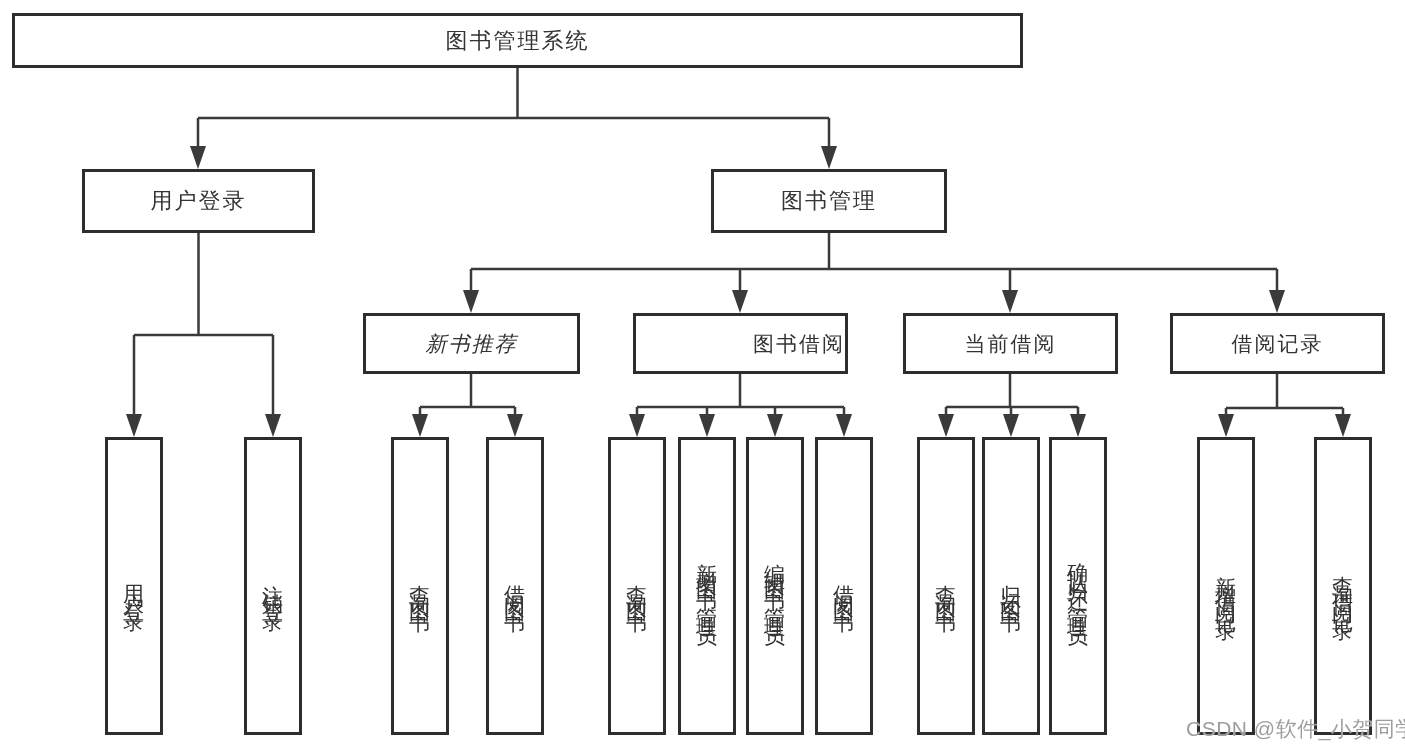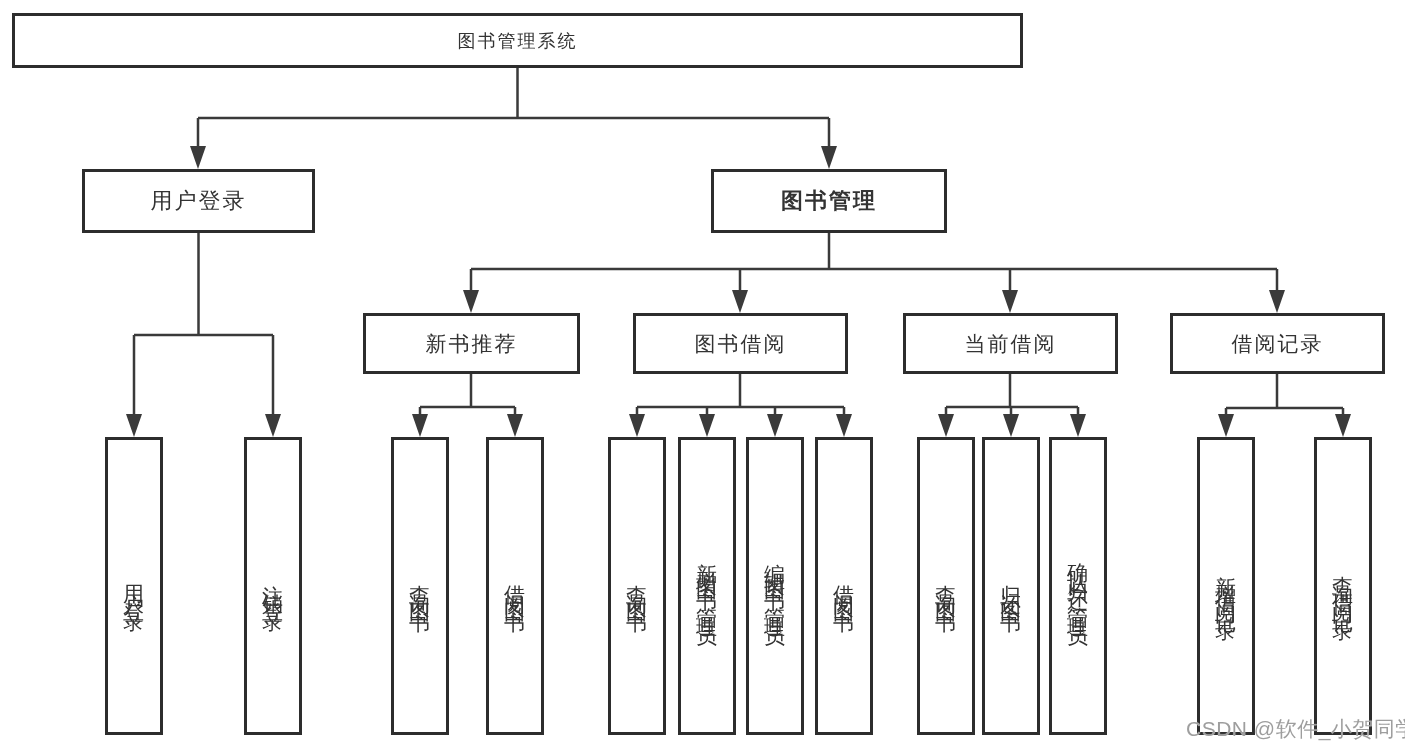--- a/index.html
+++ b/index.html
@@ -39,21 +39,21 @@
     align-items: center;
     justify-content: center;
     z-index: 2;
     color: #333333;
   }
   .box .lbl {
     letter-spacing: 2px;
     white-space: nowrap;
   }
   .root-box .lbl {
-    font-size: 18px;
+    font-size: 22px;
   }
   .mid-box .lbl {
     font-size: 22px;
   }
   .sub-box .lbl {
     font-size: 21px;
   }
   .leaf {
     width: 58px;
     height: 298px;
@@ -121,28 +121,28 @@
     <polygon points="1343,437 1335,414 1351,414"></polygon>
   </svg>
 
   <div class="box root-box" style="left:12px; top:13px; width:1011px; height:55px;">
     <span class="lbl">图书管理系统</span>
   </div>
 
   <div class="box mid-box" style="left:82px; top:169px; width:233px; height:64px;">
     <span class="lbl">用户登录</span>
   </div>
-  <div class="box mid-box" style="left:711px; top:169px; width:236px; height:64px;font-weight:bold;">
+  <div class="box mid-box" style="left:711px; top:169px; width:236px; height:64px;">
     <span class="lbl">图书管理</span>
   </div>
 
-  <div class="box sub-box" style="left:363px; top:313px; width:217px; height:61px;">
+  <div class="box sub-box" style="left:363px; top:313px; width:217px; height:61px;font-style:italic;">
     <span class="lbl">新书推荐</span>
   </div>
-  <div class="box sub-box" style="left:633px; top:313px; width:215px; height:61px;">
+  <div class="box sub-box" style="left:633px; top:313px; width:215px; height:61px;justify-content:flex-end;">
     <span class="lbl">图书借阅</span>
   </div>
   <div class="box sub-box" style="left:1170px; top:313px; width:215px; height:61px;">
     <span class="lbl">借阅记录</span>
   </div>
   <div class="box sub-box" style="left:903px; top:313px; width:215px; height:61px;">
     <span class="lbl">当前借阅</span>
   </div>
 
   <div class="box leaf" style="left:105px;">

